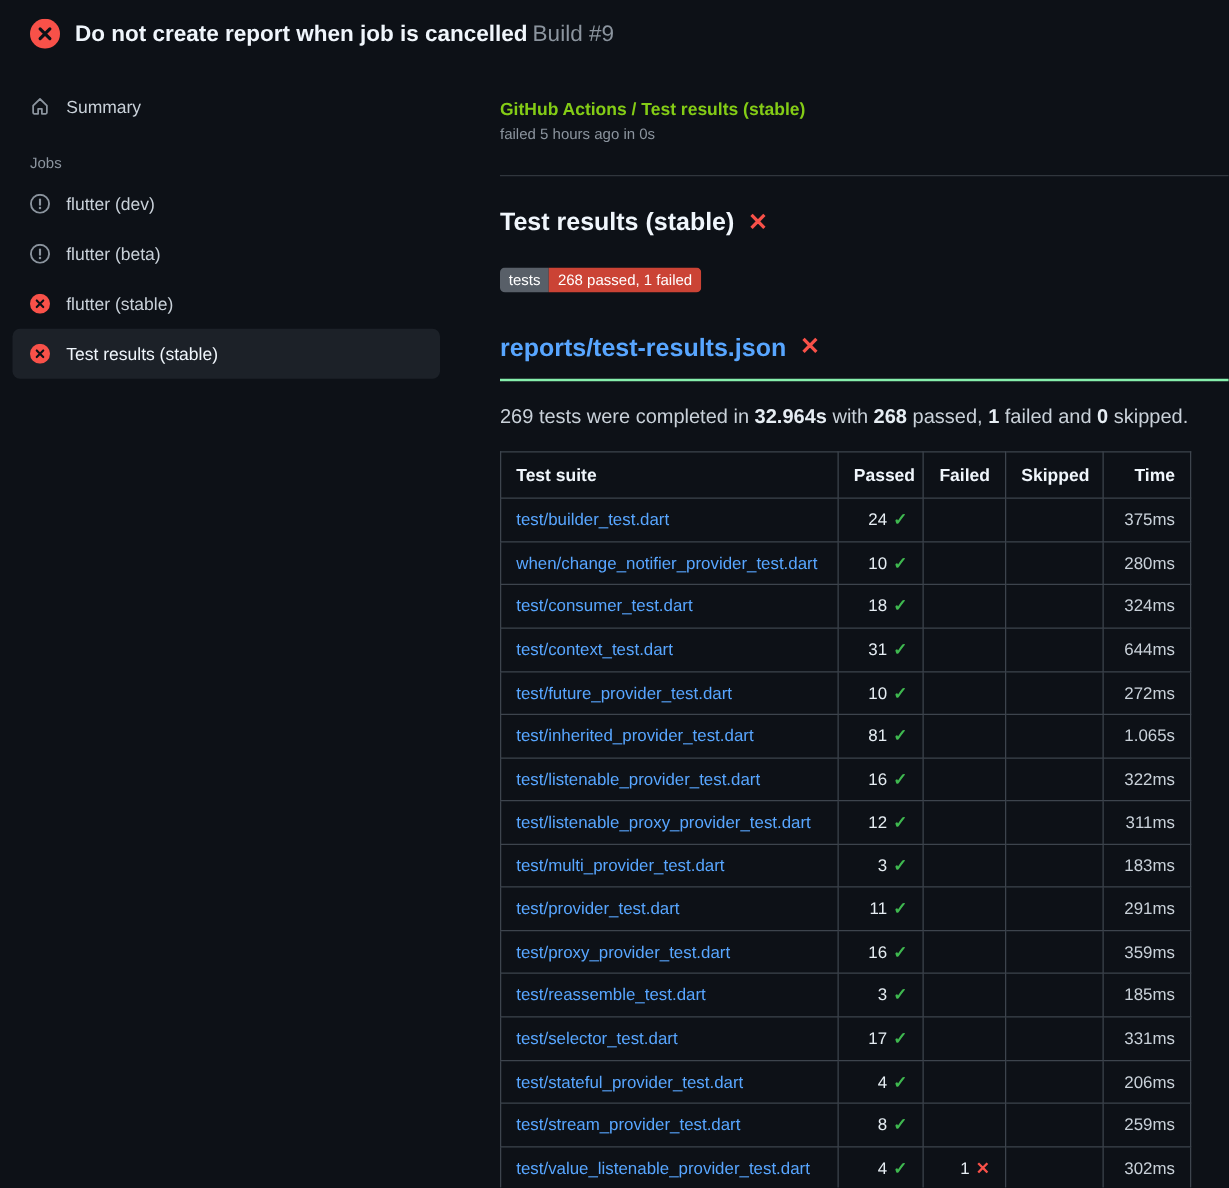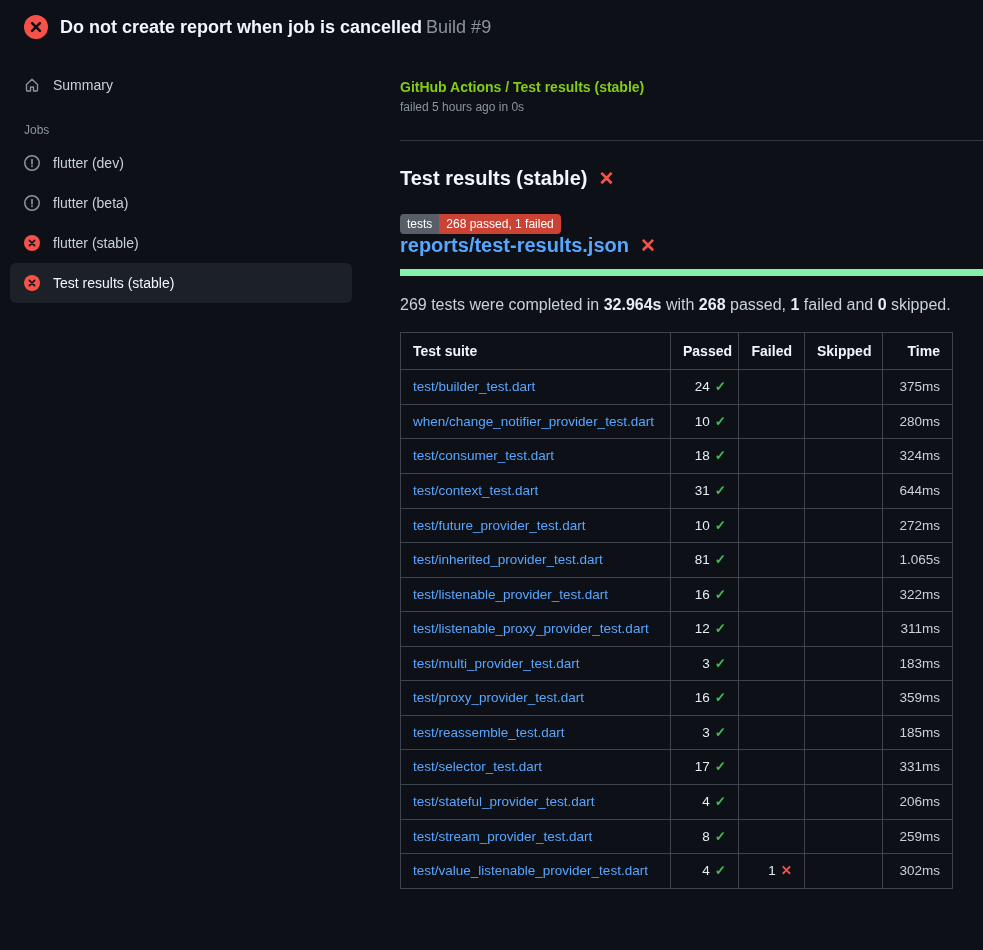--- a/index.html
+++ b/index.html
@@ -35,22 +35,22 @@
   .run-meta { font-size:12px; color:#8b949e; margin-top:5px; }
   .divider { height:1px; background:#30363d; margin-top:26px; }
 
   .section-title { display:flex; align-items:center; gap:11px; margin-top:26px; font-size:20px; font-weight:700; color:#f0f6fc; }
   .x-mark { color:#f85149; font-size:19px; font-weight:700; line-height:1; }
 
   .badge { display:inline-flex; margin-top:24px; font-size:12px; border-radius:4px; overflow:hidden; line-height:1; }
   .badge-seg { padding:4px 7px; color:#ffffff;text-align:right; }
 
   .report-heading {
-    display:flex; align-items:center; gap:11px;
-    padding-bottom:12px; border-bottom:7px solid #86efac;
+    display:flex; align-items:flex-start; gap:11px;
+    margin-top:34px; padding-bottom:12px; border-bottom:2px solid #86efac;
     font-size:20px; font-weight:700; color:#58a6ff; cursor:pointer;
   }
 
   .summary-line { margin-top:20px; font-size:16px; color:#c9d1d9; }
   .summary-line .strong { font-weight:700; color:#e6edf3; }
 
   
   .results-table { border-collapse:collapse; margin-top:18px; table-layout:fixed; width:552px; }
   .results-table th, .results-table td {
     border:1px solid #3d444d; padding:7px 12px;
@@ -224,20 +224,27 @@
             <td class="col-time">311ms</td>
           </tr>
           <tr>
             <td class="col-suite"><a href="#" class="suite-link">test/multi_provider_test.dart</a></td>
             <td class="col-passed"><span>3</span><span class="pass-check">✓</span></td>
             <td class="col-failed"></td>
             <td class="col-skipped"></td>
             <td class="col-time">183ms</td>
           </tr>
           <tr>
+            <td class="col-suite"><a href="#" class="suite-link">test/provider_test.dart</a></td>
+            <td class="col-passed"><span>11</span><span class="pass-check">✓</span></td>
+            <td class="col-failed"></td>
+            <td class="col-skipped"></td>
+            <td class="col-time">291ms</td>
+          </tr>
+          <tr>
             <td class="col-suite"><a href="#" class="suite-link">test/proxy_provider_test.dart</a></td>
             <td class="col-passed"><span>16</span><span class="pass-check">✓</span></td>
             <td class="col-failed"></td>
             <td class="col-skipped"></td>
             <td class="col-time">359ms</td>
           </tr>
           <tr>
             <td class="col-suite"><a href="#" class="suite-link">test/reassemble_test.dart</a></td>
             <td class="col-passed"><span>3</span><span class="pass-check">✓</span></td>
             <td class="col-failed"></td>

